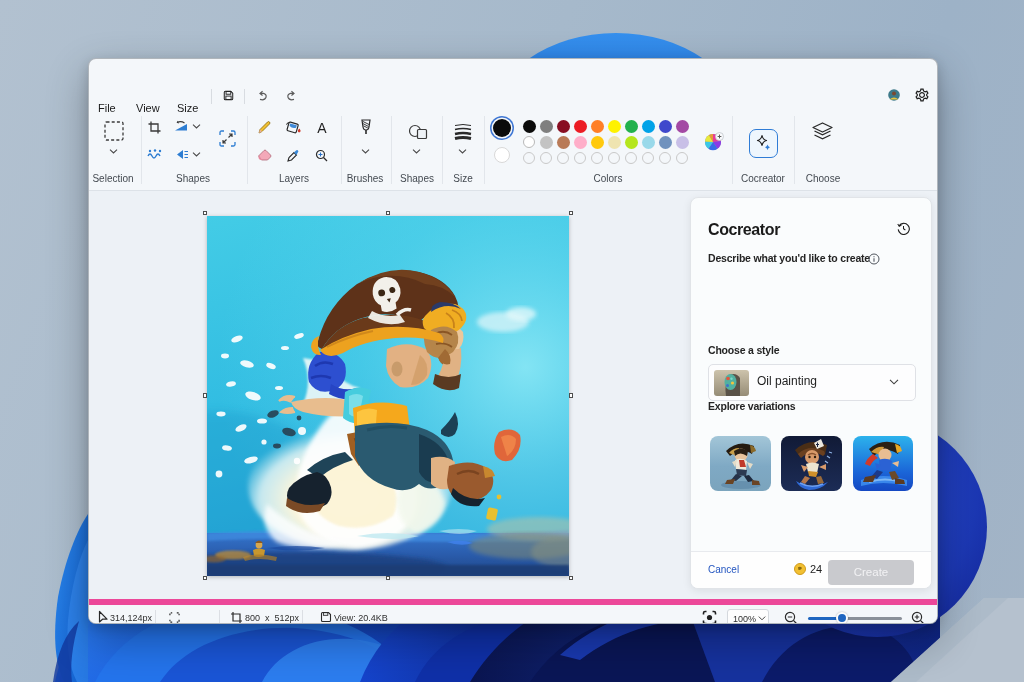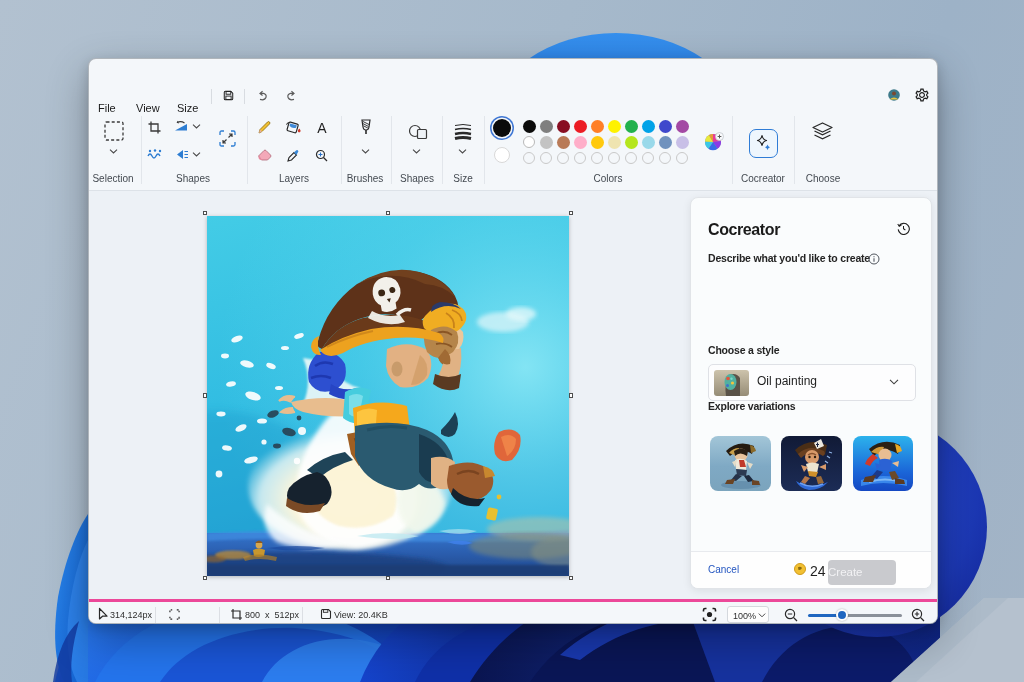--- a/index.html
+++ b/index.html
@@ -26,21 +26,21 @@
   .chev { position:absolute; width:9px; height:5px; }
   
   #content { position:absolute; left:0; top:132px; width:100%; height:408px; background:#edf1f6; }
   
   #canvas { position:absolute; left:118px; top:157px; width:362px; height:360px; box-shadow:0 1px 4px rgba(0,0,0,.25); }
   .handle { position:absolute; width:4px; height:4.5px; background:#fff; border:1px solid #4e4e4e; }
   
   #panel { position:absolute; left:601px; top:138px; width:242px; height:392px; background:#fafcfd;
            border:1px solid #e1e4e8; border-radius:8px; box-shadow:0 2px 8px rgba(0,0,0,.08); overflow:hidden; }
   
-  #statusbar { position:absolute; left:0; top:540px; width:100%; height:26px; background:#f4f7fa; border-top:3px solid #ec4899; font-size:9px; color:#2e2e2e; }
+  #statusbar { position:absolute; left:0; top:540px; width:100%; height:26px; background:#f4f7fa; border-top:6px solid #ec4899; font-size:9px; color:#2e2e2e; }
   .sdiv { position:absolute; top:5px; width:1px; height:16px; background:#dcdfe4; }
 </style>
 </head>
 <body>
 <div id="stage">
   <svg id="wall" viewBox="0 0 1024 682">
     <defs>
       <linearGradient id="wgTop" x1="0" y1="0" x2="0" y2="1">
         <stop offset="0" stop-color="#3590ee"></stop>
           <stop offset="0.7" stop-color="#1e66d4"></stop>
@@ -600,22 +600,22 @@
         <path d="M42 42 L51 44 L52 48 L42 48 Z" fill="#5a3a22"></path>
       </svg>
 
       <div class="abs" style="left:0;top:353px;width:242px;height:39px;background:#fefefe;border-top:1px solid #e8eaee"></div>
       <div class="abs" style="left:17px;top:366px;font-size:10px;color:#2456c0">Cancel</div>
       <svg class="abs" style="left:103px;top:365px" width="12" height="12" viewBox="0 0 12 12">
         <circle cx="6" cy="6" r="5.5" fill="#f2c032"></circle>
         <circle cx="6" cy="6" r="5.5" fill="none" stroke="#d09a1a" stroke-width="1"></circle>
         <path d="M4 4.2 Q6.5 3 8 5 Q7 7.5 4.5 7 Z" fill="#8a6a10"></path>
       </svg>
-      <div class="abs" style="left:119px;top:365px;font-size:14px;color:#1f1f1f">24</div>
-      <div class="abs" style="left:137px;top:362px;width:68px;height:25px;background:#c9cace;border-radius:4px;text-align:left;line-height:25px;font-size:11.5px;color:#f2f2f4">Create</div>
+      <div class="abs" style="left:119px;top:365px;font-size:11px;color:#1f1f1f">24</div>
+      <div class="abs" style="left:137px;top:362px;width:86px;height:25px;background:#c9cace;border-radius:4px;text-align:center;line-height:25px;font-size:11.5px;color:#f2f2f4">Create</div>
     </div>
 
     <div id="statusbar">
       <svg class="abs" style="left:8px;top:5px" width="12" height="15" viewBox="0 0 12 15">
         <path d="M2.5 1.5 L2.5 12 L5.5 9.2 L10 9.2 Z" fill="none" stroke="#2a2a2a" stroke-width="1.2" stroke-linejoin="round"></path>
       </svg>
       <div class="abs" style="left:21px;top:8px">314,124px</div>
       <div class="sdiv" style="left:66px"></div>
       <svg class="abs" style="left:80px;top:7px" width="11" height="11" viewBox="0 0 12 12">
         <path d="M1 3.5 L1 1 L3.5 1 M8.5 1 L11 1 L11 3.5 M11 8.5 L11 11 L8.5 11 M3.5 11 L1 11 L1 8.5" fill="none" stroke="#2a2a2a" stroke-width="1.3" stroke-dasharray="2 1.4"></path>

